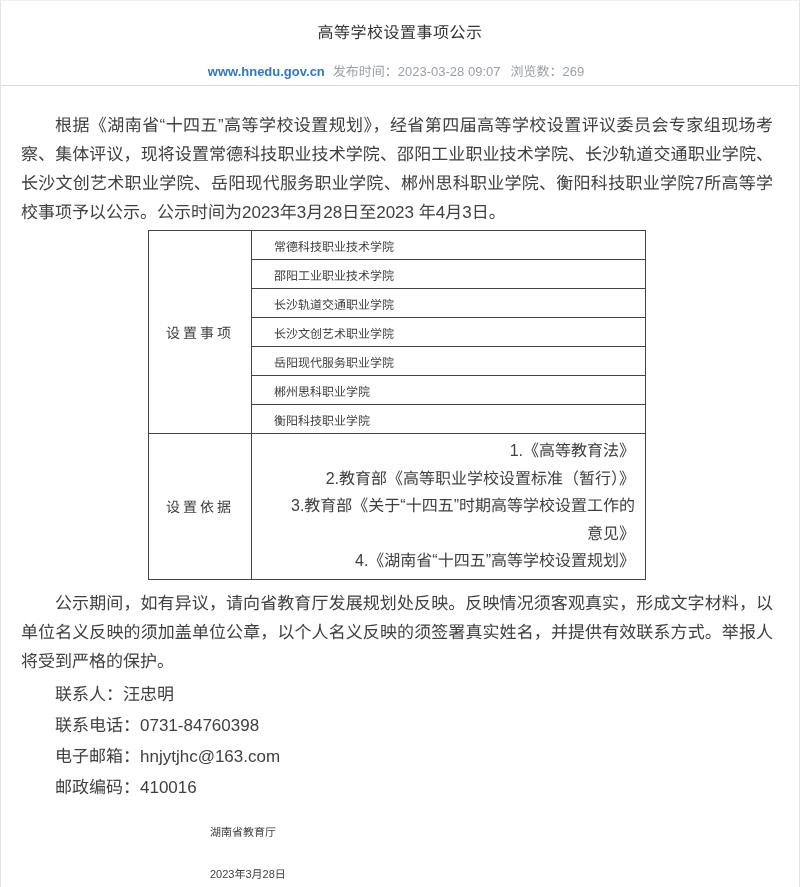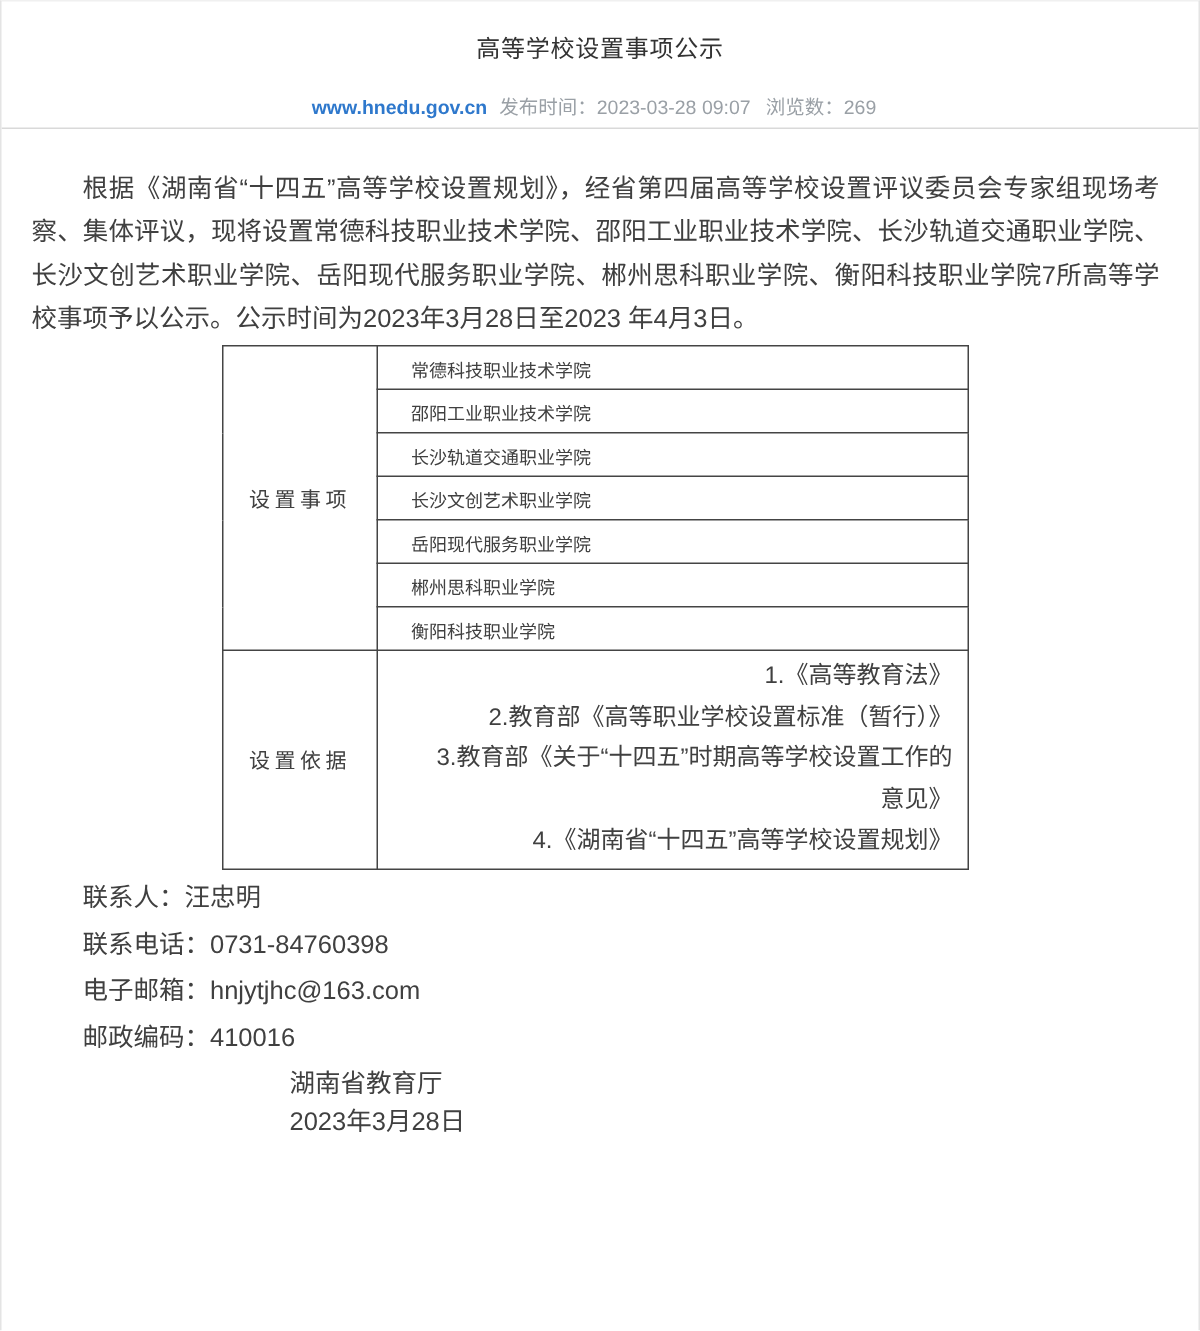--- a/index.html
+++ b/index.html
@@ -102,25 +102,25 @@
   
   .contact-line {
     margin: 0;
     line-height: 31px;
     text-indent: 2em;
     color: #404040;
     font-size: 17px;
   }
   .contact-block { margin-top: 3px; }
   .sig-line {
-    margin: 0;
+    margin: 17px;
     padding-left: 172px;
     line-height: 25px;
     color: #404040;
-    font-size: 17px;
+    font-size: 11px;
   }
   .sig-block { margin-top: 3px; }
 </style>
 </head>
 <body>
 
 <div class="page">
 
   <div class="doc-header">
     <h1 class="doc-title">高等学校设置事项公示</h1>
@@ -162,20 +162,21 @@
           <td class="basis-cell">
             <p class="basis-line">1.《高等教育法》</p>
             <p class="basis-line">2.教育部《高等职业学校设置标准（暂行）》</p>
             <p class="basis-line">3.教育部《关于“十四五”时期高等学校设置工作的意见》</p>
             <p class="basis-line">4.《湖南省“十四五”高等学校设置规划》</p>
           </td>
         </tr>
       </tbody>
     </table>
 
+    <p class="para para-objection">公示期间，如有异议，请向省教育厅发展规划处反映。反映情况须客观真实，形成文字材料，以单位名义反映的须加盖单位公章，以个人名义反映的须签署真实姓名，并提供有效联系方式。举报人将受到严格的保护。</p>
 
     <div class="contact-block">
       <p class="contact-line"><span>联系人：</span><span>汪忠明</span></p>
       <p class="contact-line"><span>联系电话：</span><span>0731-84760398</span></p>
       <p class="contact-line"><span>电子邮箱：</span><span>hnjytjhc@163.com</span></p>
       <p class="contact-line"><span>邮政编码：</span><span>410016</span></p>
     </div>
 
     <div class="sig-block">
       <p class="sig-line">湖南省教育厅</p>

